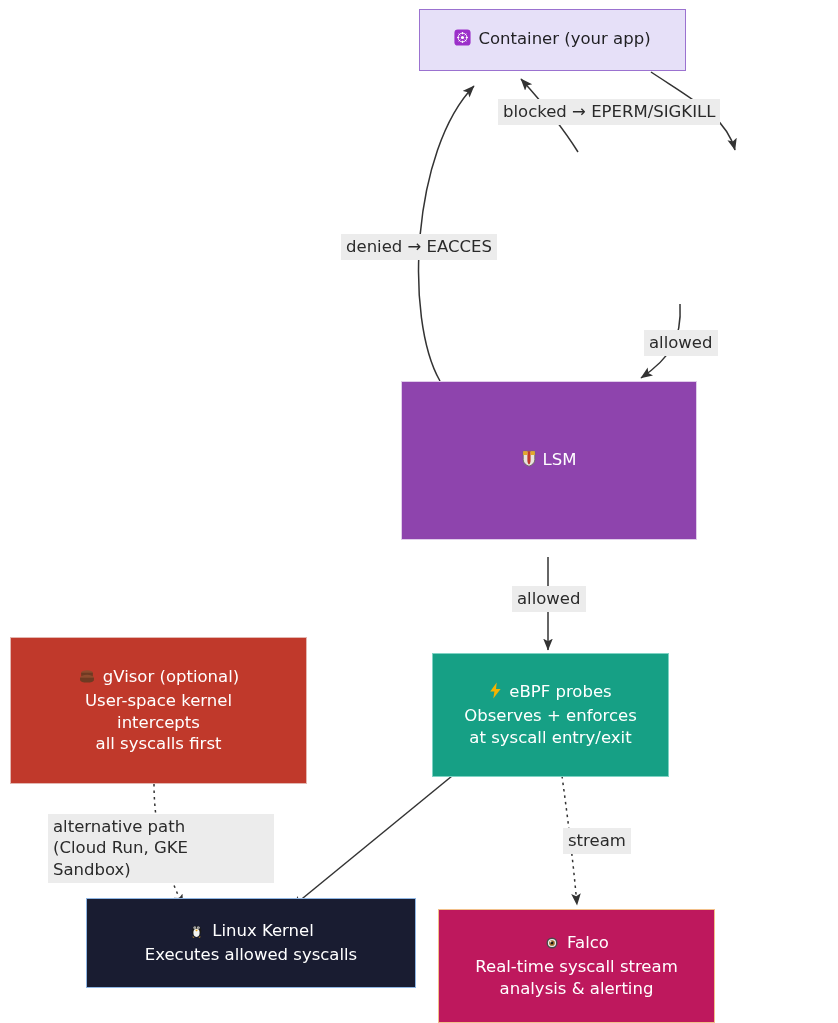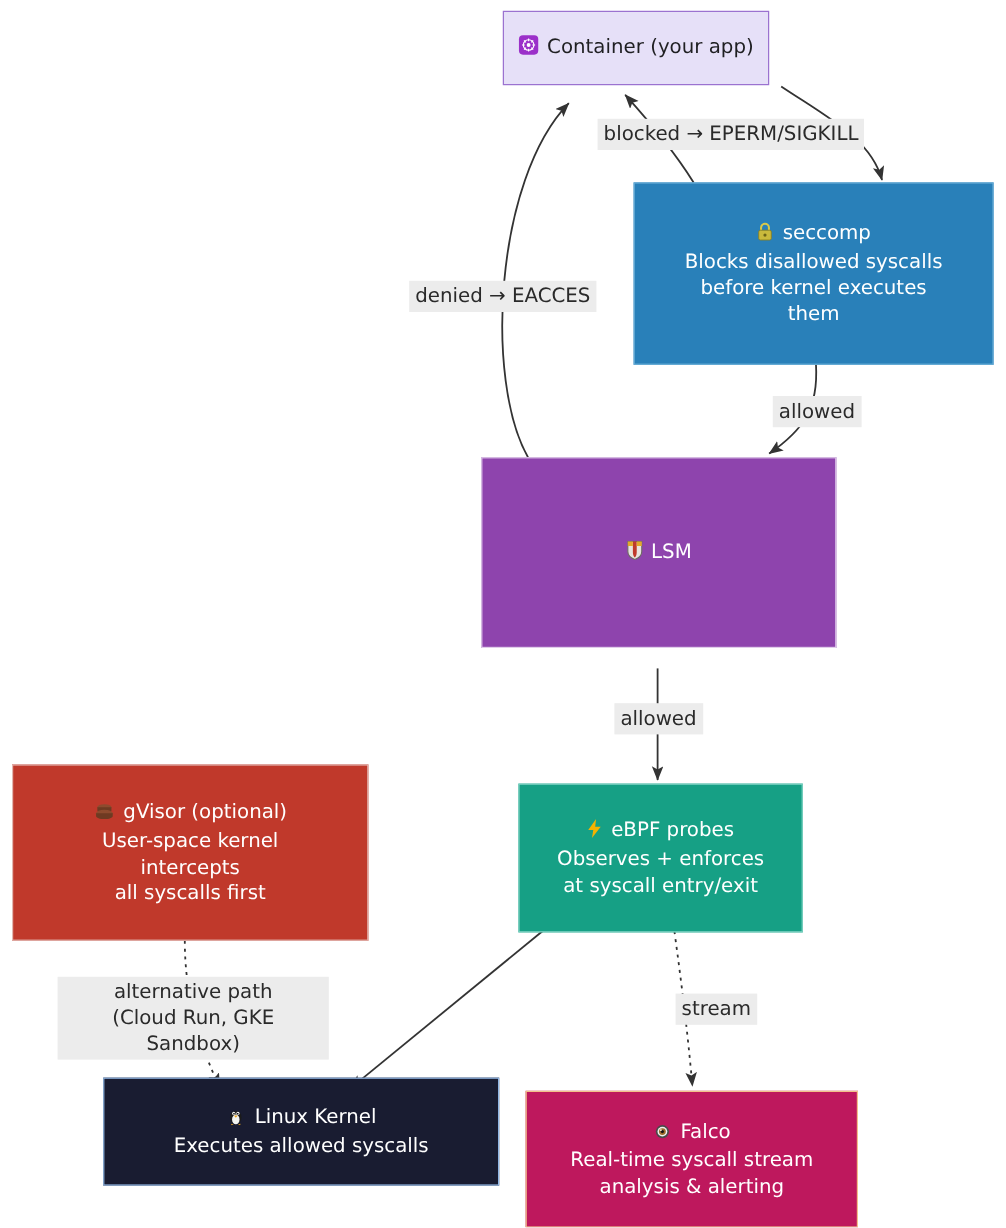--- a/index.html
+++ b/index.html
@@ -94,21 +94,20 @@
 
   
   .elabel {
     position: absolute;
     background: #ececec;
     color: #2a2a2a;
     font-size: 16.5px;
     line-height: 1.3;
     padding: 2px 5px 3px 5px;
     white-space: pre-line;
-    text-align: center;
     z-index: 3;
   }
 </style>
 </head>
 <body>
 
 <div id="canvas">
 
   <svg id="edges" viewBox="0 0 838 1023" width="838" height="1023" xmlns="http://www.w3.org/2000/svg">
     <defs>
@@ -136,21 +135,21 @@
     </g>
 
     <g stroke="#333333" fill="none" stroke-width="1.5" stroke-dasharray="2.5,4">
 
       <path d="M 562,776 C 568,820 573,860 577,905" marker-end="url(#arwd)"></path>
 
       <path d="M 154,784 C 154,830 166,870 183,906" marker-end="url(#arwd)"></path>
     </g>
   </svg>
 
-  <div class="node n-container" style="left:419px; top:9px; width:222px; height:62px; padding:0 8px;">
+  <div class="node n-container" style="left:419px; top:9px; width:267px; height:62px; padding:0 8px;">
     <span class="ttl">
       <span class="ico">
         <svg width="17" height="17" viewBox="0 0 20 20" xmlns="http://www.w3.org/2000/svg">
           <rect x="0.5" y="0.5" width="19" height="19" rx="4" fill="#9b30c9"></rect>
           <g stroke="#ffffff" stroke-width="1.1" fill="none">
             <circle cx="10" cy="10" r="5.2"></circle>
             <circle cx="10" cy="10" r="1.9" fill="#ffffff" stroke="none"></circle>
             <line x1="10" y1="3.6" x2="10" y2="6.3"></line>
             <line x1="10" y1="13.7" x2="10" y2="16.4"></line>
             <line x1="3.6" y1="10" x2="6.3" y2="10"></line>
@@ -158,34 +157,20 @@
             <line x1="5.5" y1="5.5" x2="7.4" y2="7.4"></line>
             <line x1="12.6" y1="12.6" x2="14.5" y2="14.5"></line>
             <line x1="14.5" y1="5.5" x2="12.6" y2="7.4"></line>
             <line x1="7.4" y1="12.6" x2="5.5" y2="14.5"></line>
           </g>
         </svg>
       </span><span>Container (your app)</span>
     </span>
   </div>
 
-  <div class="node n-seccomp" style="left:528px; top:152px; width:300px; height:152px;">
-    <span class="ttl">
-      <span class="ico">
-        <svg width="15" height="16" viewBox="0 0 16 18" xmlns="http://www.w3.org/2000/svg">
-          <path d="M4.3 8 V5.4 a3.7 3.7 0 0 1 7.4 0 V8" fill="none" stroke="#d8c84a" stroke-width="1.9"></path>
-          <rect x="2.1" y="7.7" width="11.8" height="9.2" rx="1.6" fill="#c9b93c" stroke="#8a7f1f" stroke-width="0.8"></rect>
-          <circle cx="8" cy="12.3" r="1.5" fill="#6d6417"></circle>
-        </svg>
-      </span><span>seccomp</span>
-    </span>
-    <span class="sub">Blocks disallowed syscalls
-before kernel executes
-them</span>
-  </div>
 
   <div class="node n-lsm" style="left:401px; top:381px; width:296px; height:159px;">
     <span class="ttl">
       <span class="ico">
         <svg width="14" height="17" viewBox="0 0 14 17" xmlns="http://www.w3.org/2000/svg">
           <path d="M1.2 1.2 H12.8 V9.6 C12.8 13.2 9.9 15.2 7 16.2 C4.1 15.2 1.2 13.2 1.2 9.6 Z" fill="#e8e4de" stroke="#6d6a63" stroke-width="0.9"></path>
           <path d="M5.4 1.2 H8.6 V9.9 C8.6 12.4 7.9 13.8 7 14.6 C6.1 13.8 5.4 12.4 5.4 9.9 Z" fill="#c0392b"></path>
           <path d="M1.2 1.2 H5.4 V5.0 H1.2 Z" fill="#e3a82b"></path>
           <path d="M8.6 1.2 H12.8 V5.0 H8.6 Z" fill="#e3a82b"></path>
         </svg>

